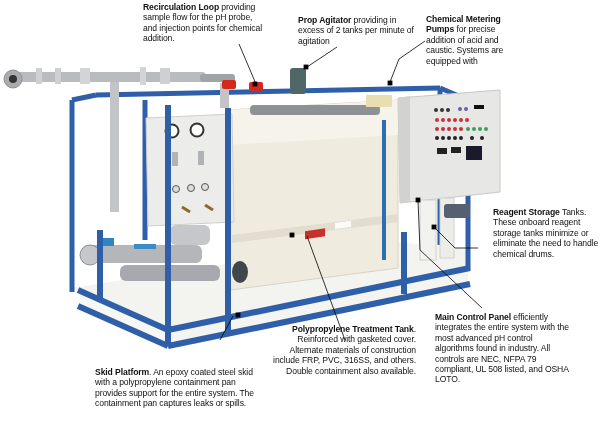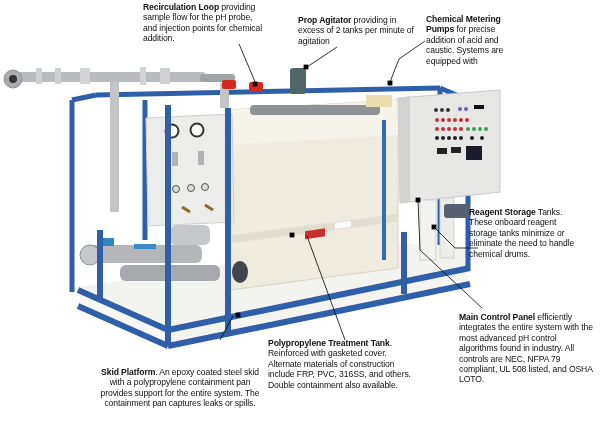--- a/index.html
+++ b/index.html
@@ -168,28 +168,28 @@
   </div>
 
   <div class="callout" style="left:298px;top:15px;width:122px;">
     <b>Prop Agitator</b><span> providing in excess of 2 tanks per minute of agitation</span>
   </div>
 
   <div class="callout" style="left:426px;top:14px;width:86px;">
     <b>Chemical Metering Pumps</b><span> for precise addition of acid and caustic. Systems are equipped with</span>
   </div>
 
-  <div class="callout" style="left:469px;top:207px;width:107px;">
+  <div class="callout" style="left:493px;top:207px;width:107px;">
     <b>Reagent Storage</b><span> Tanks. These onboard reagent storage tanks minimize or eliminate the need to handle chemical drums.</span>
   </div>
 
-  <div class="callout" style="left:459px;top:312px;width:135px;">
+  <div class="callout" style="left:435px;top:312px;width:135px;">
     <b>Main Control Panel</b><span> efficiently integrates the entire system with the most advanced pH control algorithms found in industry. All controls are NEC, NFPA 79 compliant, UL 508 listed, and OSHA LOTO.</span>
   </div>
 
-  <div class="callout" style="left:268px;top:338px;width:148px;">
+  <div class="callout" style="left:268px;top:324px;width:148px;text-align:right;">
     <b>Polypropylene Treatment Tank</b><span>. Reinforced with gasketed cover. Alternate materials of construction include FRP, PVC, 316SS, and others. Double containment also available.</span>
   </div>
 
-  <div class="callout" style="left:95px;top:367px;width:170px;text-align:center;">
+  <div class="callout" style="left:95px;top:367px;width:170px;">
     <b>Skid Platform</b><span>. An epoxy coated steel skid with a polypropylene containment pan provides support for the entire system. The containment pan captures leaks or spills.</span>
   </div>
 </div>
 
 </body></html>

